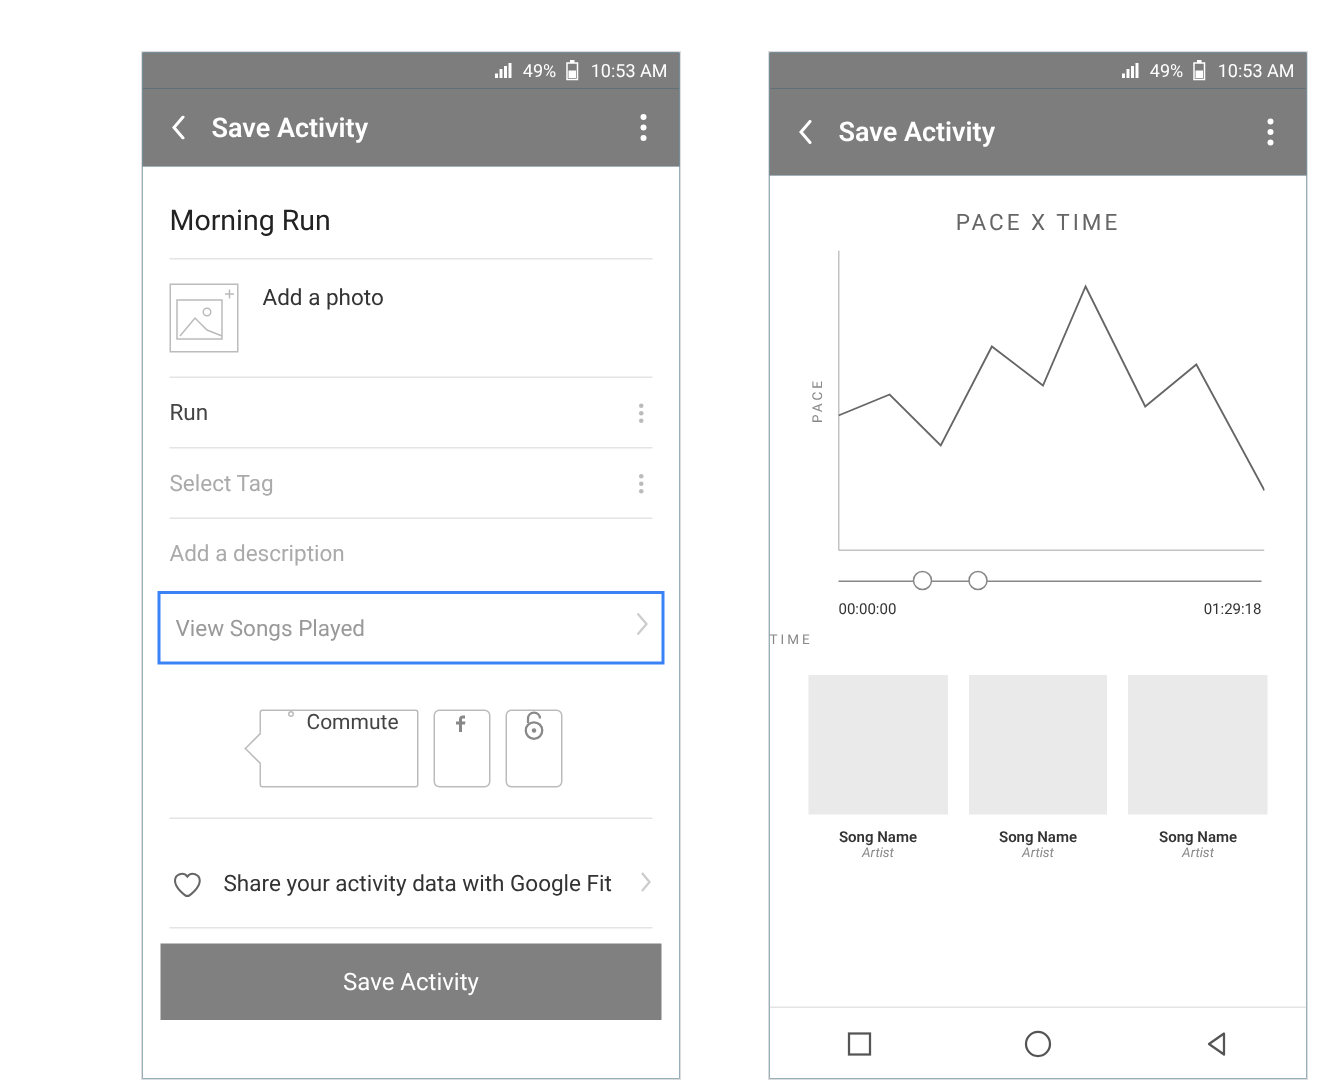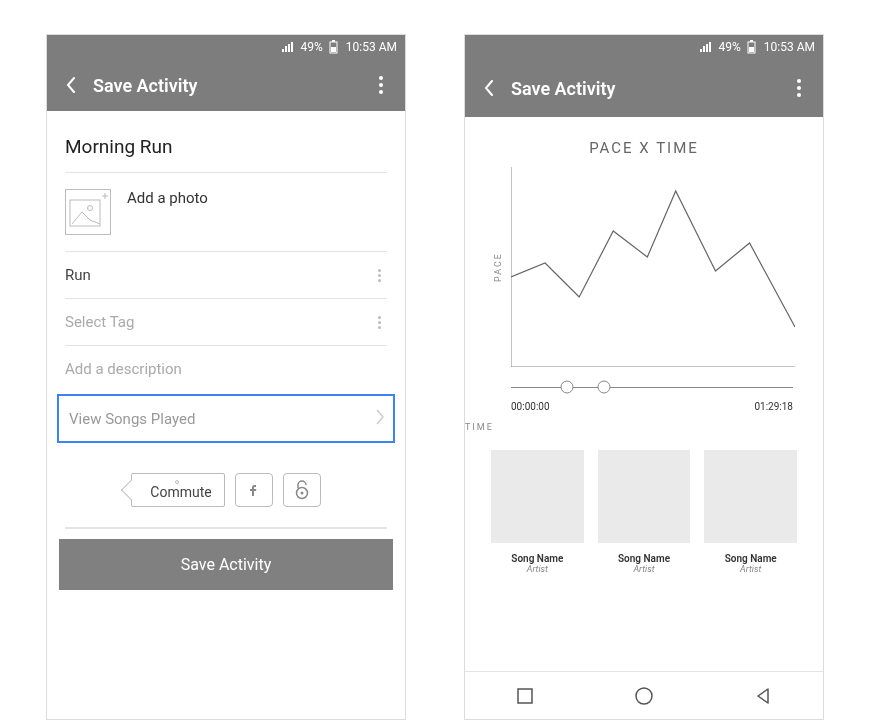--- a/index.html
+++ b/index.html
@@ -11,20 +11,21 @@
     position: relative;
   }
   .phone {
     position: absolute;
     width: 360px;
     background: #0c4a6e;
     border: 1px solid #dcdcdc;
     display: flex;
     flex-direction: column;
     overflow: hidden;
+    margin-left: 48px;
   }
   .phone-left { left: 46px; top: 34px; height: 686px; }
   .phone-right { left: 464px; top: 34px; height: 686px; }
 
   .status-bar {
     background: #7d7d7d;
     color: #fff;
     font-size: 12px;
     height: 24px;
     display: flex;
@@ -101,26 +102,25 @@
     cursor: pointer;
   }
   .chev-right { color: #ccc; font-size: 18px; }
 
   .tag-row {
     display: flex; justify-content: center; gap: 10px;
     padding: 30px 0 20px 0;
   }
   .tag-chip {
     border: 1px solid #bbb;
-    height: 34px;
-    display: flex; align-items: center; justify-content: center;
+    height: 52px;
+    display: flex; justify-content: center;
     font-size: 14px; color: #444;
     cursor: pointer;
     background: #fff;
-    flex-direction: column;
   }
   .tag-commute {
     padding: 0 12px 0 18px;
     position: relative;
     border-radius: 2px;
   }
   .tag-commute::before {
     content: "";
     position: absolute;
     left: -8px; top: 50%;
@@ -327,20 +327,33 @@
       <div class="tag-chip tag-square">
         <svg width="16" height="20" viewBox="0 0 16 20">
           <path d="M4 8V5a4 4 0 018 0" stroke="#888" fill="none" stroke-width="1.5"></path>
           <circle cx="8" cy="13" r="5.5" stroke="#888" fill="none" stroke-width="1.5"></circle>
           <circle cx="8" cy="13" r="1.5" fill="#888"></circle>
         </svg>
       </div>
     </div>
 
     <div class="divider"></div>
+    <div class="share-row">
+      <span class="heart-icon">
+        <svg width="22" height="22" viewBox="0 0 24 24">
+            <path d="M12 21s-8-5.3-8-11a5 5 0 019-3 5 5 0 019 3c0 5.7-8 11-8 11z" stroke="#666" fill="none" stroke-width="1.5"></path>
+          </svg>
+      </span>
+      <span class="share-text">Share your activity data with Google Fit</span>
+      <span class="chev-right">
+        <svg width="8" height="14" viewBox="0 0 8 14">
+            <path d="M1 1l5 6-5 6" stroke="#ccc" stroke-width="1.5" fill="none"></path>
+          </svg>
+      </span>
+    </div>
     <div class="divider"></div>
 
     <div class="save-btn">Save Activity</div>
   </div>
 </div>
 
 <div class="phone phone-right">
   <div class="status-bar">
     <span class="status-signal">
       <svg width="14" height="12" viewBox="0 0 14 12">

